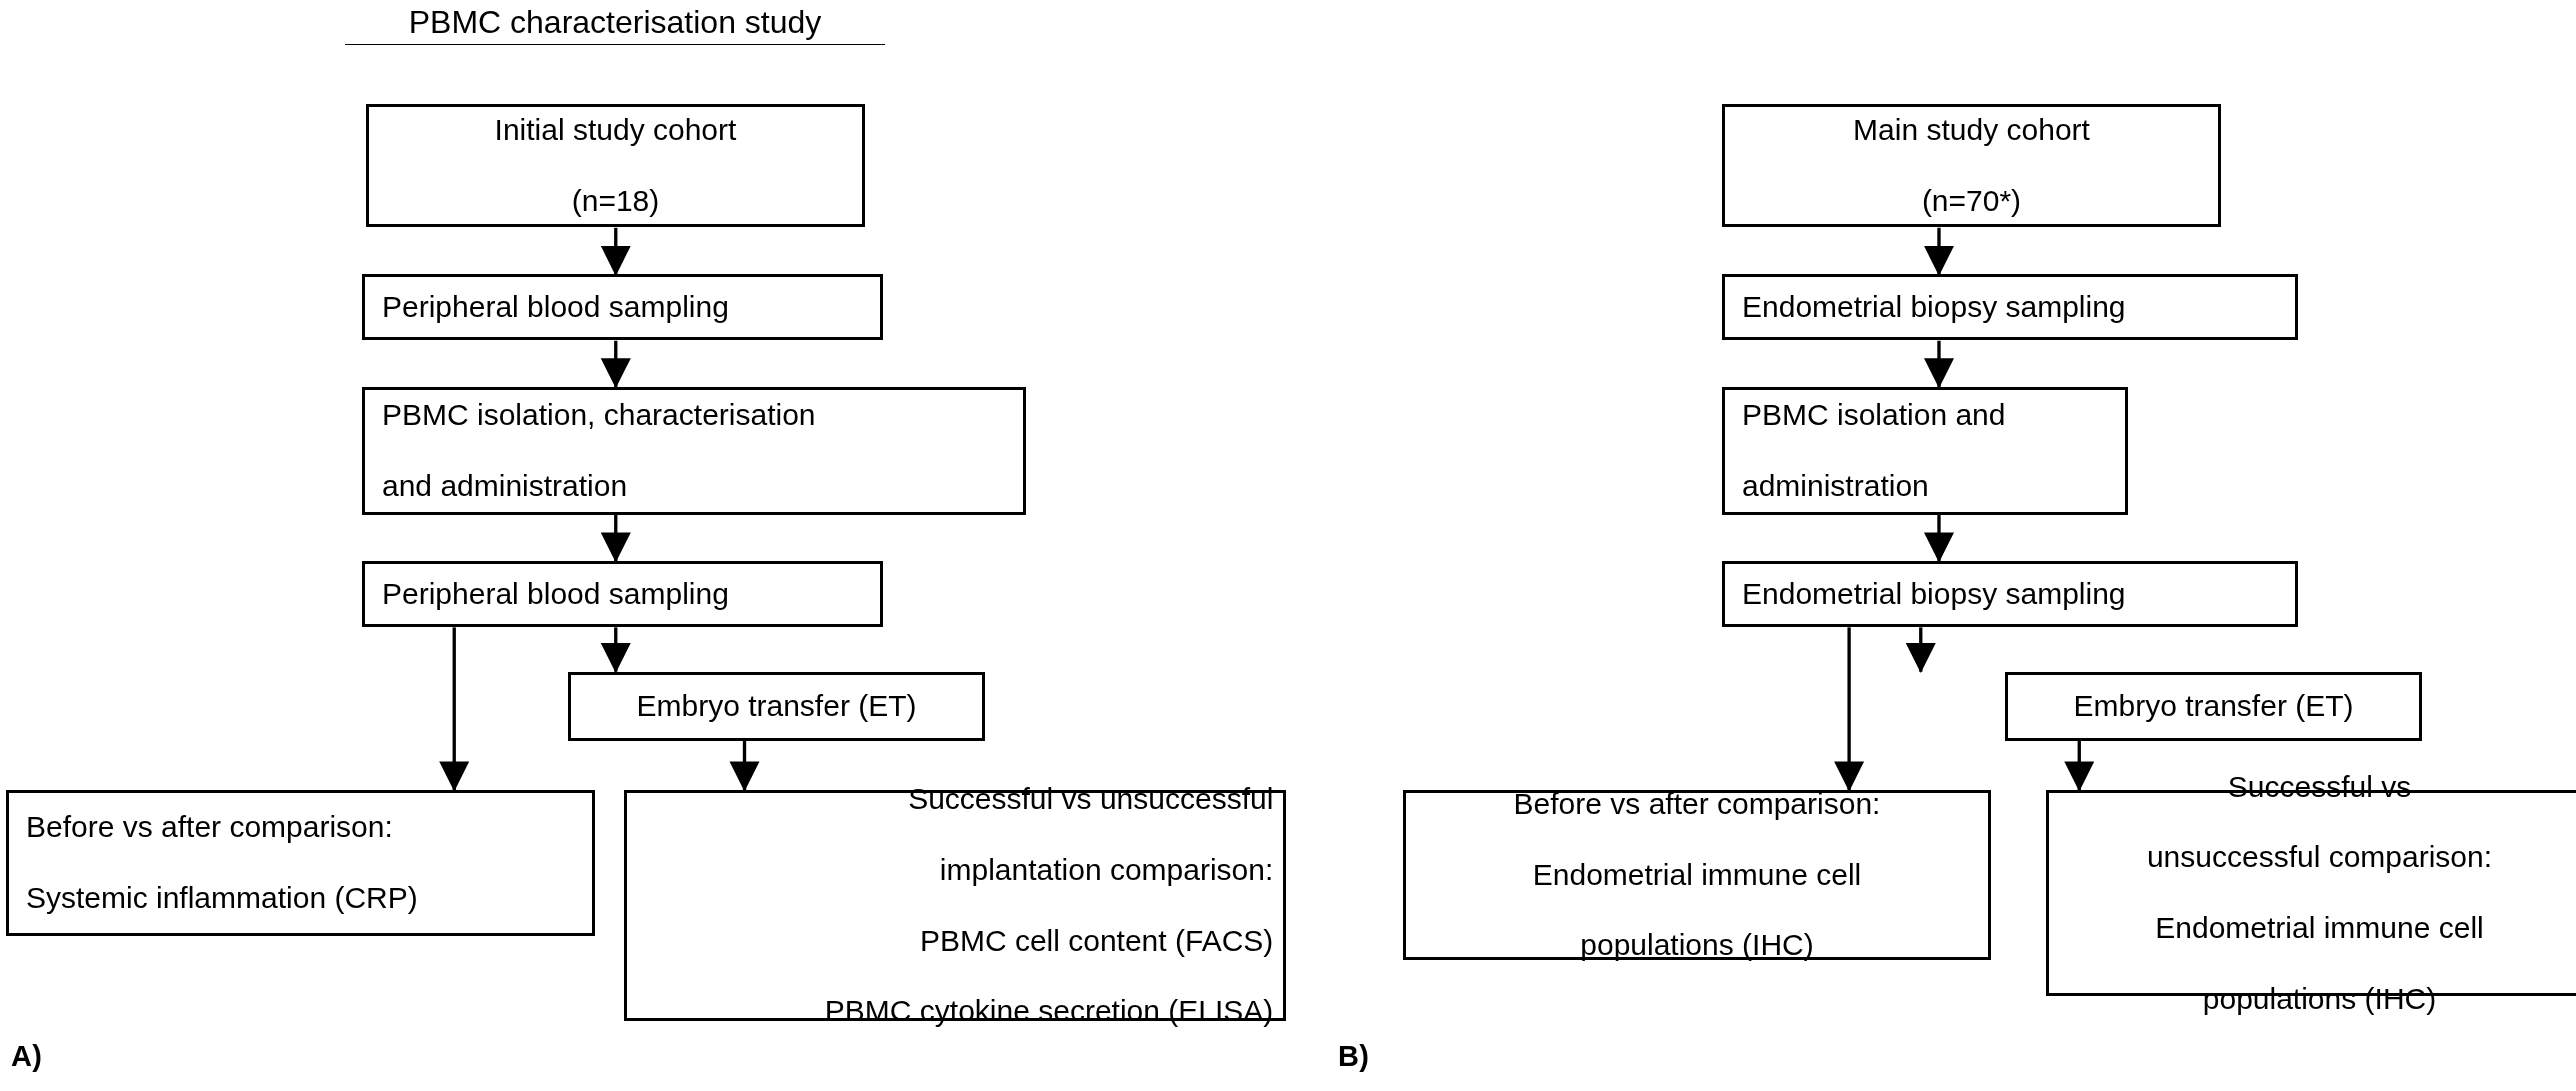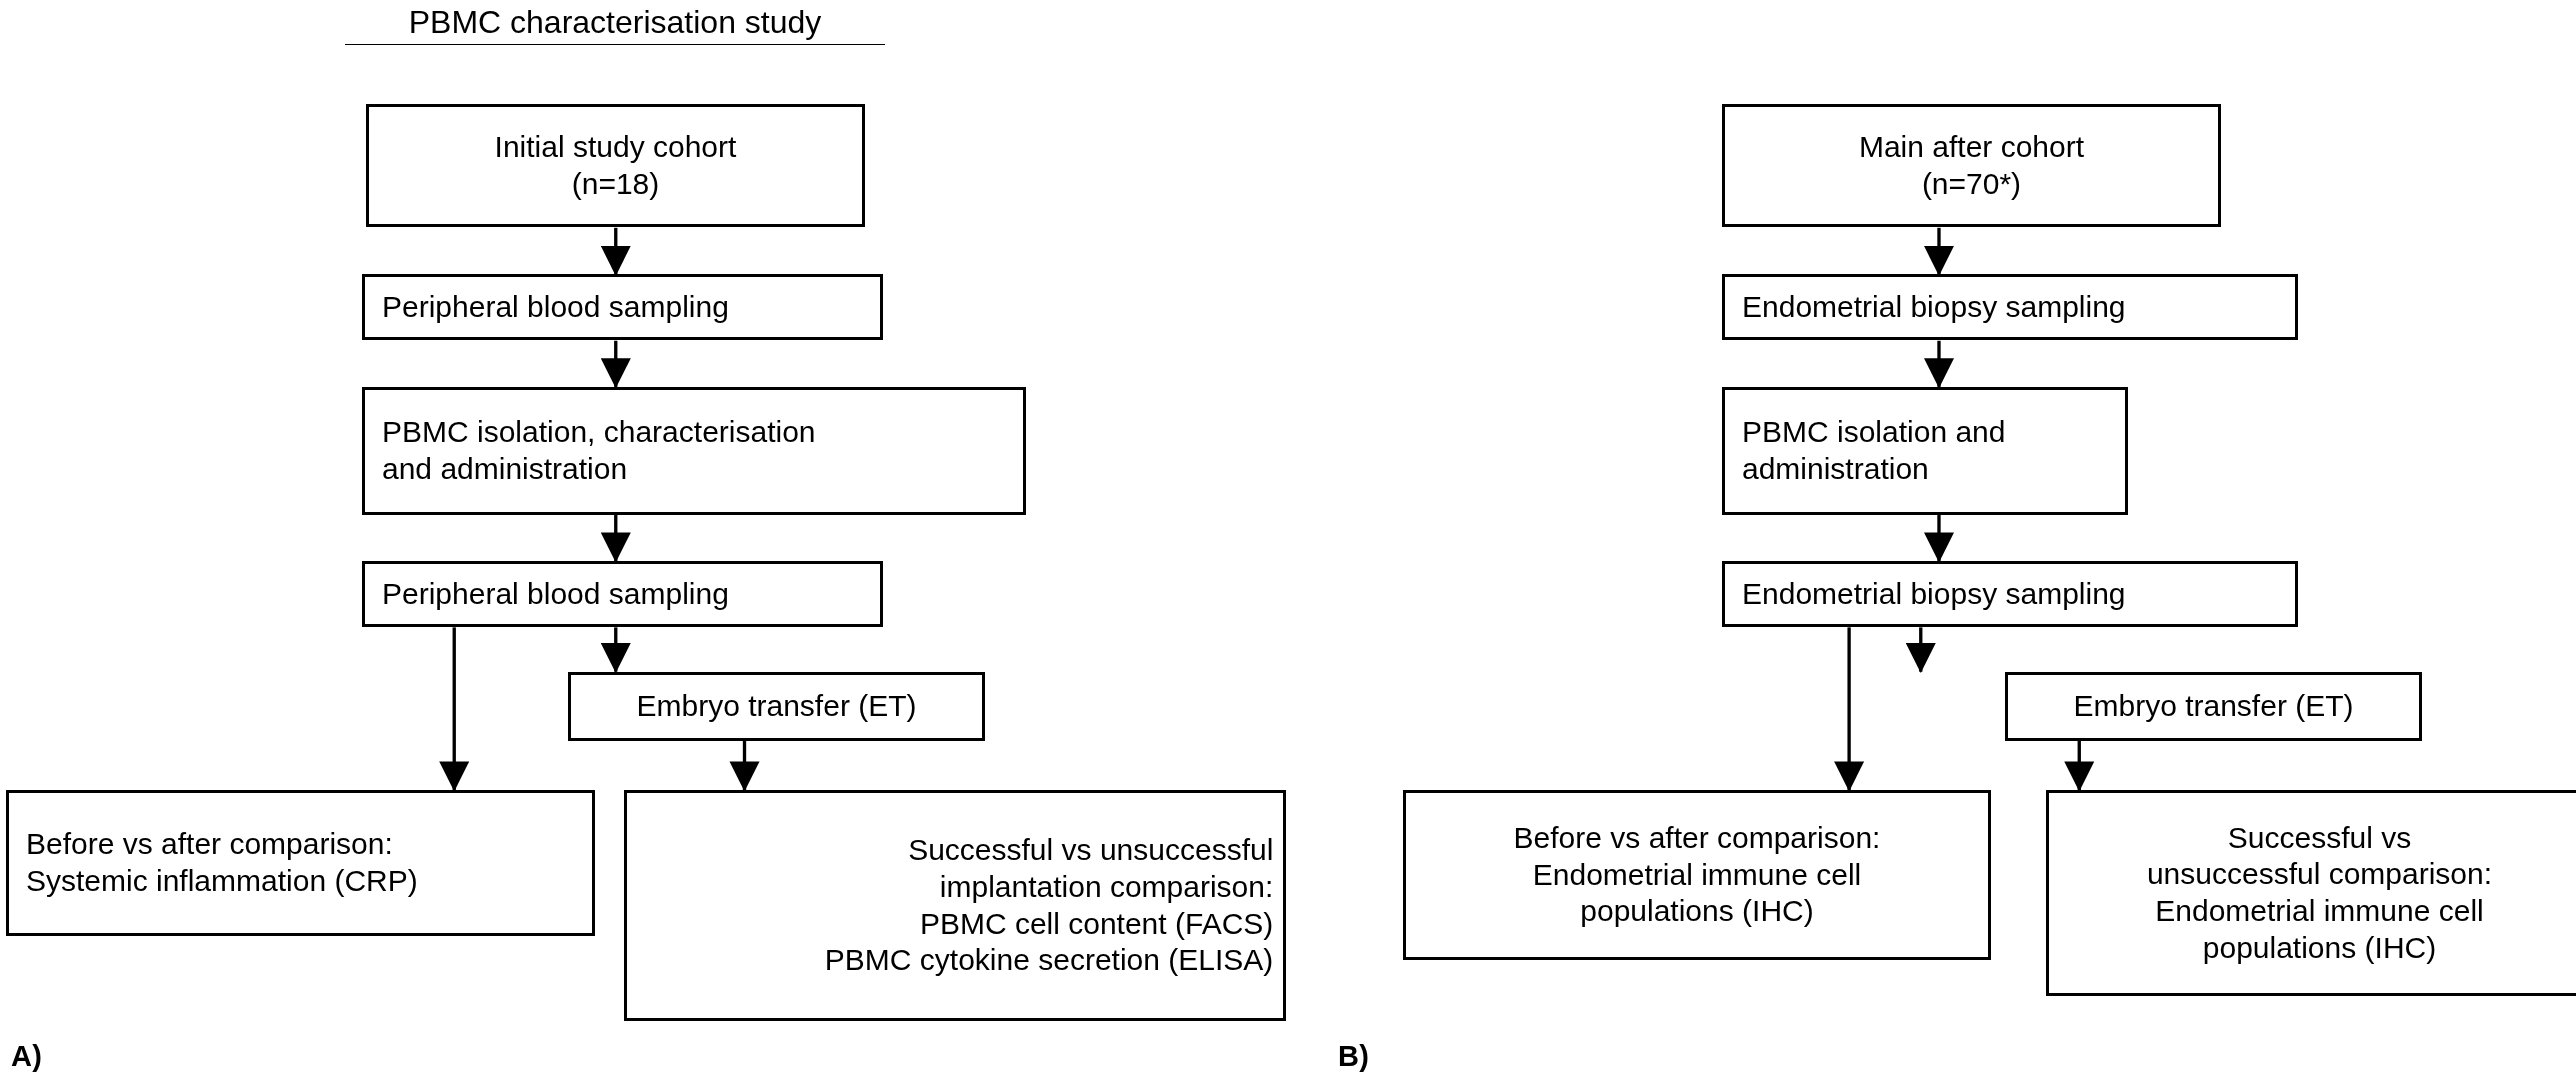--- a/index.html
+++ b/index.html
@@ -41,20 +41,21 @@
   .node {
     position: absolute;
     box-sizing: border-box;
     border: 3px solid #000;
     background: #ffffff;
     display: flex;
     flex-direction: column;
     justify-content: center;
     font-size: 30px;
     line-height: 1.22;
+    gap: 34px;
   }
   .node .ln { display: block; }
   .node.center { align-items: center; text-align: center; }
   .node.left   { align-items: flex-start; text-align: left; padding-left: 17px; }
   .node.pad    { padding-left: 9.7px; padding-right: 9.7px; }
   .panel-label {
     position: absolute;
     font-size: 29px;
     font-weight: bold;
     letter-spacing: 0.3px;
@@ -122,21 +123,21 @@
     <span class="ln" style="text-align:center;">Successful vs unsuccessful</span>
     <span class="ln" style="text-align:center;">implantation comparison:</span>
     <span class="ln">PBMC cell content (FACS)</span>
     <span class="ln">PBMC cytokine secretion (ELISA)</span>
   </div>
 
   <div class="panel-label" style="left:11px; top:1040px;">A)</div>
 
 
   <div class="node center pad" style="left:1722px; top:104px; width:499px; height:123px;">
-    <span class="ln">Main after cohort</span>
+    <span class="ln">Main study cohort</span>
     <span class="ln">(n=70*)</span>
   </div>
 
   <div class="node left" style="left:1722px; top:274px; width:576px; height:66px;">
     <span class="ln">Endometrial biopsy sampling</span>
   </div>
 
   <div class="node left" style="left:1722px; top:387px; width:406px; height:128px;">
     <span class="ln">PBMC isolation and</span>
     <span class="ln">administration</span>

